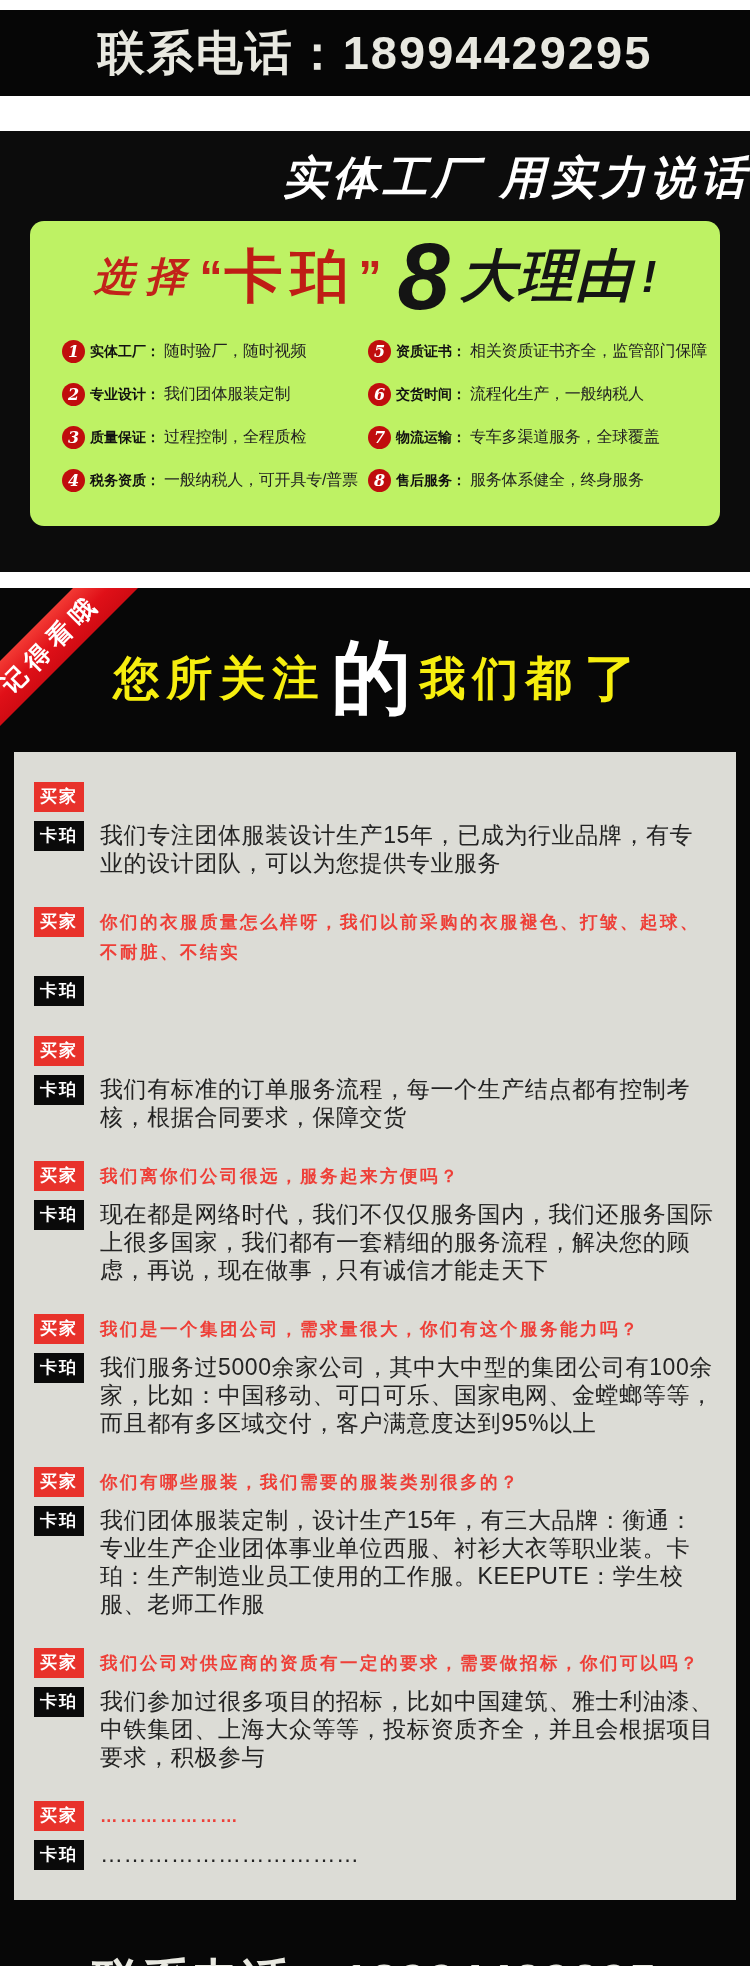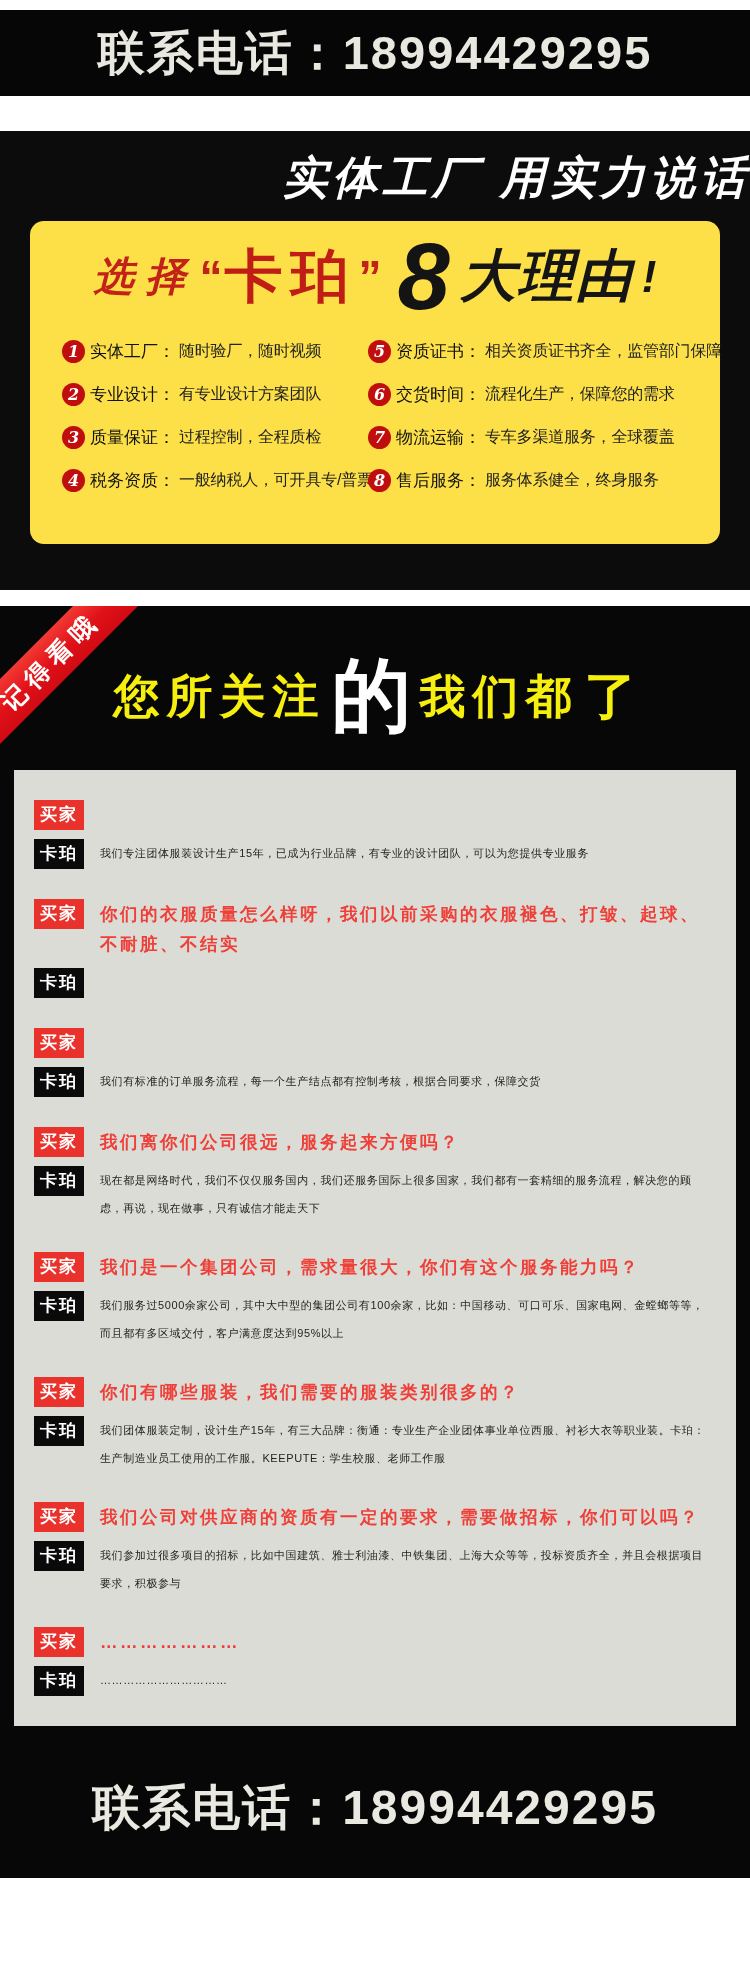--- a/index.html
+++ b/index.html
@@ -18,22 +18,22 @@
   }
   
   .section-strength{
     margin-top:35px;background:#0c0c0c;padding:16px 0 34px;
   }
   .strength-heading{
     text-align:right;color:#ffffff;font-size:45px;font-weight:900;font-style:italic;
     letter-spacing:5px;line-height:62px;margin:0 0 10px;
   }
   .reasons-card{
-    width:690px;margin:12px auto;background:#fde047;border-radius:14px;
-    padding:14px 0 46px;box-sizing:border-box;
+    width:690px;margin:12px auto;background:#bef264;border-radius:14px;
+    padding:14px 0 28px;box-sizing:border-box;
   }
   .card-title{
     display:flex;align-items:center;justify-content:center;margin:2px 0 14px;
   }
   .t-xuanze{color:#c2221a;font-size:40px;font-weight:900;font-style:italic;letter-spacing:12px;margin-right:2px;}
   .t-quote{color:#c2221a;font-size:46px;font-weight:900;line-height:1;}
   .t-brand{color:#bf1d15;font-size:58px;font-weight:900;letter-spacing:8px;margin:0 2px;}
   .t-8{color:#141414;font-size:94px;font-weight:900;font-style:italic;line-height:0.85;margin:0 10px 0 16px;}
   .t-da{color:#151515;font-size:56px;font-weight:900;font-style:italic;letter-spacing:2px;}
   .t-ex{color:#151515;font-size:44px;font-weight:900;font-style:italic;margin-left:8px;}
@@ -41,21 +41,21 @@
     display:grid;grid-auto-flow:column;grid-template-rows:repeat(4,34px);
     grid-template-columns:298px 1fr;column-gap:8px;row-gap:9px;
     padding:4px 8px 0 32px;
   }
   .reason-row{display:flex;align-items:center;white-space:nowrap;}
   .reason-num{
     flex:0 0 auto;width:23px;height:23px;border-radius:50%;background:#c00d0d;color:#ffffff;
     font-family:"DejaVu Serif","Liberation Serif",serif;font-style:italic;font-weight:700;
     font-size:16px;line-height:23px;text-align:center;margin-right:5px;
   }
-  .reason-label{color:#111111;font-size:17px;font-weight:400;letter-spacing:0;}
+  .reason-label{color:#111111;font-size:14px;font-weight:700;letter-spacing:0;}
   .reason-text{color:#222222;font-size:16px;font-weight:500;letter-spacing:-0.2px;margin-left:4px;}
   
   .section-qa{
     margin-top:16px;background:#070707;position:relative;overflow:hidden;
     padding:50px 0 38px;
   }
   .ribbon{
     position:absolute;left:-52px;top:32px;width:205px;height:46px;
     background:linear-gradient(180deg,#f23a34 0%,#e01018 55%,#d00b13 100%);
     transform:rotate(-45deg);display:flex;align-items:center;justify-content:center;z-index:3;
@@ -77,21 +77,21 @@
   .qa-row{display:flex;align-items:flex-start;}
   .qa-row.q{margin-bottom:9px;}
   .qa-badge{
     flex:0 0 auto;min-width:50px;height:30px;padding:0 5px;box-sizing:border-box;
     display:flex;align-items:center;justify-content:center;
     font-size:17px;font-weight:900;letter-spacing:2px;margin-right:16px;
   }
   .badge-buyer{background:#e8322b;color:#ffffff;}
   .badge-brand{background:#0a0a0a;color:#ffffff;}
   .qa-qtext{color:#ee3f38;font-size:17.5px;font-weight:700;letter-spacing:2.5px;line-height:30px;}
-  .qa-atext{color:#232323;font-size:11px;font-weight:500;letter-spacing:0.6px;line-height:28px;}
+  .qa-atext{color:#232323;font-size:23px;font-weight:500;letter-spacing:0.6px;line-height:28px;}
   .qa-phone{margin-top:50px;}
   .qa-phone .phone-text{color:#e9e9e1;font-size:48px;}
   .qa-phone{display:flex;align-items:center;justify-content:center;}
   .qa-phone .phone-text{font-weight:900;letter-spacing:2px;white-space:nowrap;}
 </style>
 </head>
 <body>
 
 <div class="strip-top"></div>
 
@@ -113,41 +113,41 @@
     </div>
     <div class="reasons-grid">
       <div class="reason-row">
         <span class="reason-num">1</span>
         <span class="reason-label">实体工厂：</span>
         <span class="reason-text">随时验厂，随时视频</span>
       </div>
       <div class="reason-row">
         <span class="reason-num">2</span>
         <span class="reason-label">专业设计：</span>
-        <span class="reason-text">有专业设计方案团队</span>
+        <span class="reason-text">我们团体服装定制</span>
       </div>
       <div class="reason-row">
         <span class="reason-num">3</span>
         <span class="reason-label">质量保证：</span>
         <span class="reason-text">过程控制，全程质检</span>
       </div>
       <div class="reason-row">
         <span class="reason-num">4</span>
         <span class="reason-label">税务资质：</span>
         <span class="reason-text">一般纳税人，可开具专/普票</span>
       </div>
       <div class="reason-row">
         <span class="reason-num">5</span>
         <span class="reason-label">资质证书：</span>
         <span class="reason-text">相关资质证书齐全，监管部门保障</span>
       </div>
       <div class="reason-row">
         <span class="reason-num">6</span>
         <span class="reason-label">交货时间：</span>
-        <span class="reason-text">流程化生产，保障您的需求</span>
+        <span class="reason-text">流程化生产，一般纳税人</span>
       </div>
       <div class="reason-row">
         <span class="reason-num">7</span>
         <span class="reason-label">物流运输：</span>
         <span class="reason-text">专车多渠道服务，全球覆盖</span>
       </div>
       <div class="reason-row">
         <span class="reason-num">8</span>
         <span class="reason-label">售后服务：</span>
         <span class="reason-text">服务体系健全，终身服务</span>

